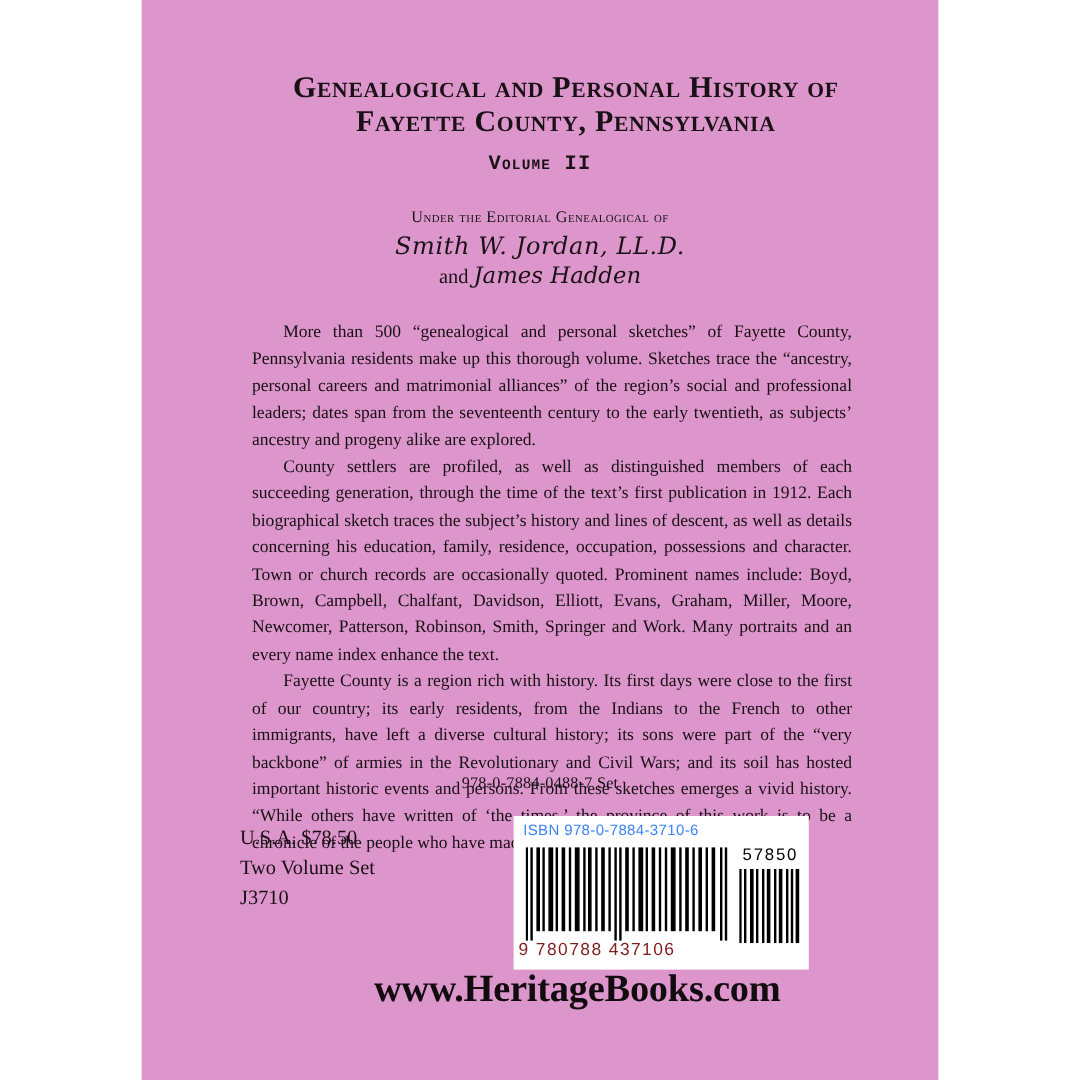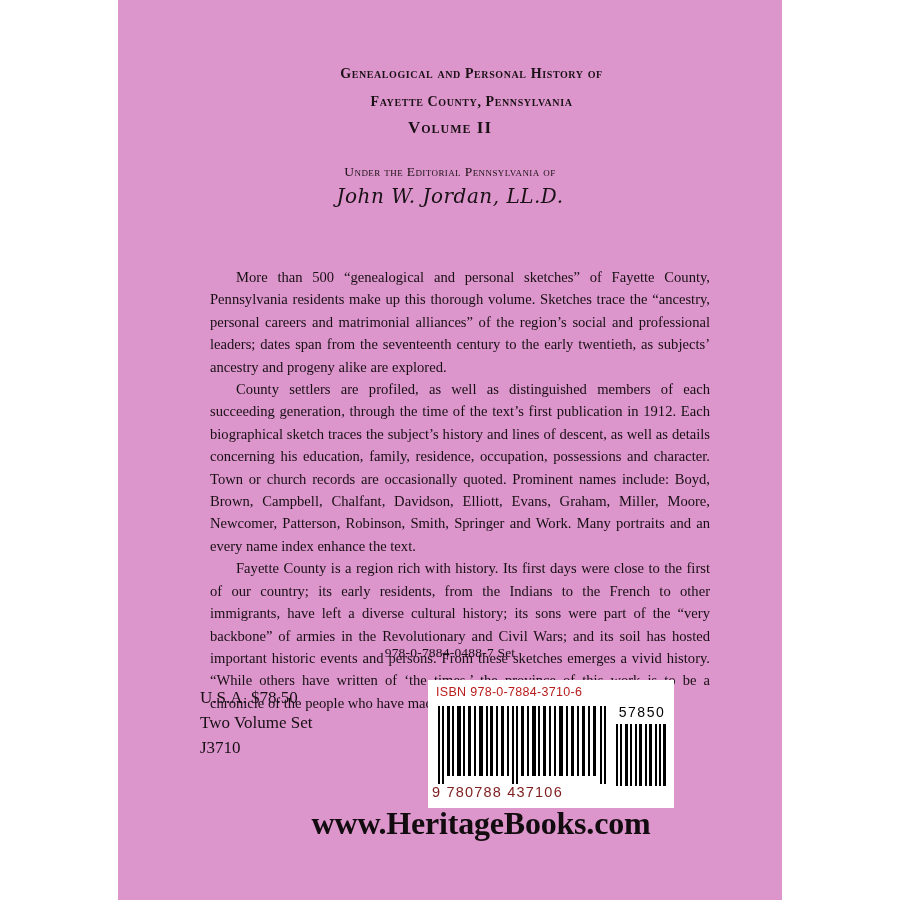--- a/index.html
+++ b/index.html
@@ -31,35 +31,36 @@
   .title-block {
     position: absolute;
     left: 0;
     top: 60px;
     width: 100%;
     text-align: center;
     color: #1a1116;
   }
   .title-line1, .title-line2 {
     font-family: "Liberation Serif", serif;
-    font-size: 14px;
+    font-size: 25px;
     font-weight: bold;
     letter-spacing: 0.6px;
     line-height: 28px;
     padding-left: 43px;
   }
   .smallcaps {
     font-variant: small-caps;
   }
   .volume {
-    margin-top: 2px;
+    margin-top: 12px;
     font-size: 17px;
     font-weight: bold;
     font-variant: small-caps;
     letter-spacing: 1px;
+    font-family: Liberation Mono, monospace;
   }
   .editorial {
     margin-top: 26px;
     font-size: 13.5px;
     font-variant: small-caps;
     letter-spacing: 0.4px;
   }
   .editor-name {
     margin-top: 4px;
     font-family: "DejaVu Serif", serif;
@@ -117,21 +118,21 @@
     height: 128px;
     background: #ffffff;
     box-sizing: border-box;
   }
   .barcode-isbn {
     position: absolute;
     left: 8px;
     top: 5px;
     font-family: "Liberation Sans", sans-serif;
     font-size: 12.5px;
-    color: #b91c1c;
+    color: #3b82f6;
     letter-spacing: 0.3px;
   }
   .addon-box {
     position: absolute;
     right: 4px;
     top: 24px;
     width: 56px;
     height: 88px;
   }
   .addon-digits {
@@ -188,22 +189,23 @@
 </head>
 <body>
 
 <div id="page">
   <div id="cover">
 
     <div class="title-block">
       <div class="title-line1 smallcaps">Genealogical and Personal History of</div>
       <div class="title-line2 smallcaps">Fayette County, Pennsylvania</div>
       <div class="volume">Volume II</div>
-      <div class="editorial">Under the Editorial Pennsylvania of</div>
-      <div class="editor-name">John W. Jordan, LL.D.</div>
+      <div class="editorial">Under the Editorial Genealogical of</div>
+      <div class="editor-name">Smith W. Jordan, LL.D.</div>
+      <div class="editor-name2"><span>and </span><span class="nm">James Hadden</span></div>
     </div>
 
     <div class="blurb">
       <p>More than 500 “genealogical and personal sketches” of Fayette County, Pennsylvania residents make up this thorough volume. Sketches trace the “ancestry, personal careers and matrimonial alliances” of the region’s social and professional leaders; dates span from the seventeenth century to the early twentieth, as subjects’ ancestry and progeny alike are explored.</p>
       <p>County settlers are profiled, as well as distinguished members of each succeeding generation, through the time of the text’s first publication in 1912. Each biographical sketch traces the subject’s history and lines of descent, as well as details concerning his education, family, residence, occupation, possessions and character. Town or church records are occasionally quoted. Prominent names include: Boyd, Brown, Campbell, Chalfant, Davidson, Elliott, Evans, Graham, Miller, Moore, Newcomer, Patterson, Robinson, Smith, Springer and Work. Many portraits and an every name index enhance the text.</p>
       <p>Fayette County is a region rich with history. Its first days were close to the first of our country; its early residents, from the Indians to the French to other immigrants, have left a diverse cultural history; its sons were part of the “very backbone” of armies in the Revolutionary and Civil Wars; and its soil has hosted important historic events and persons. From these sketches emerges a vivid history. “While others have written of ‘the times,’ the province of this work is to be a chronicle of the people who have made this magnificent region what it is.”</p>
     </div>
 
     <div class="isbn-set">978-0-7884-0488-7 Set</div>
 

